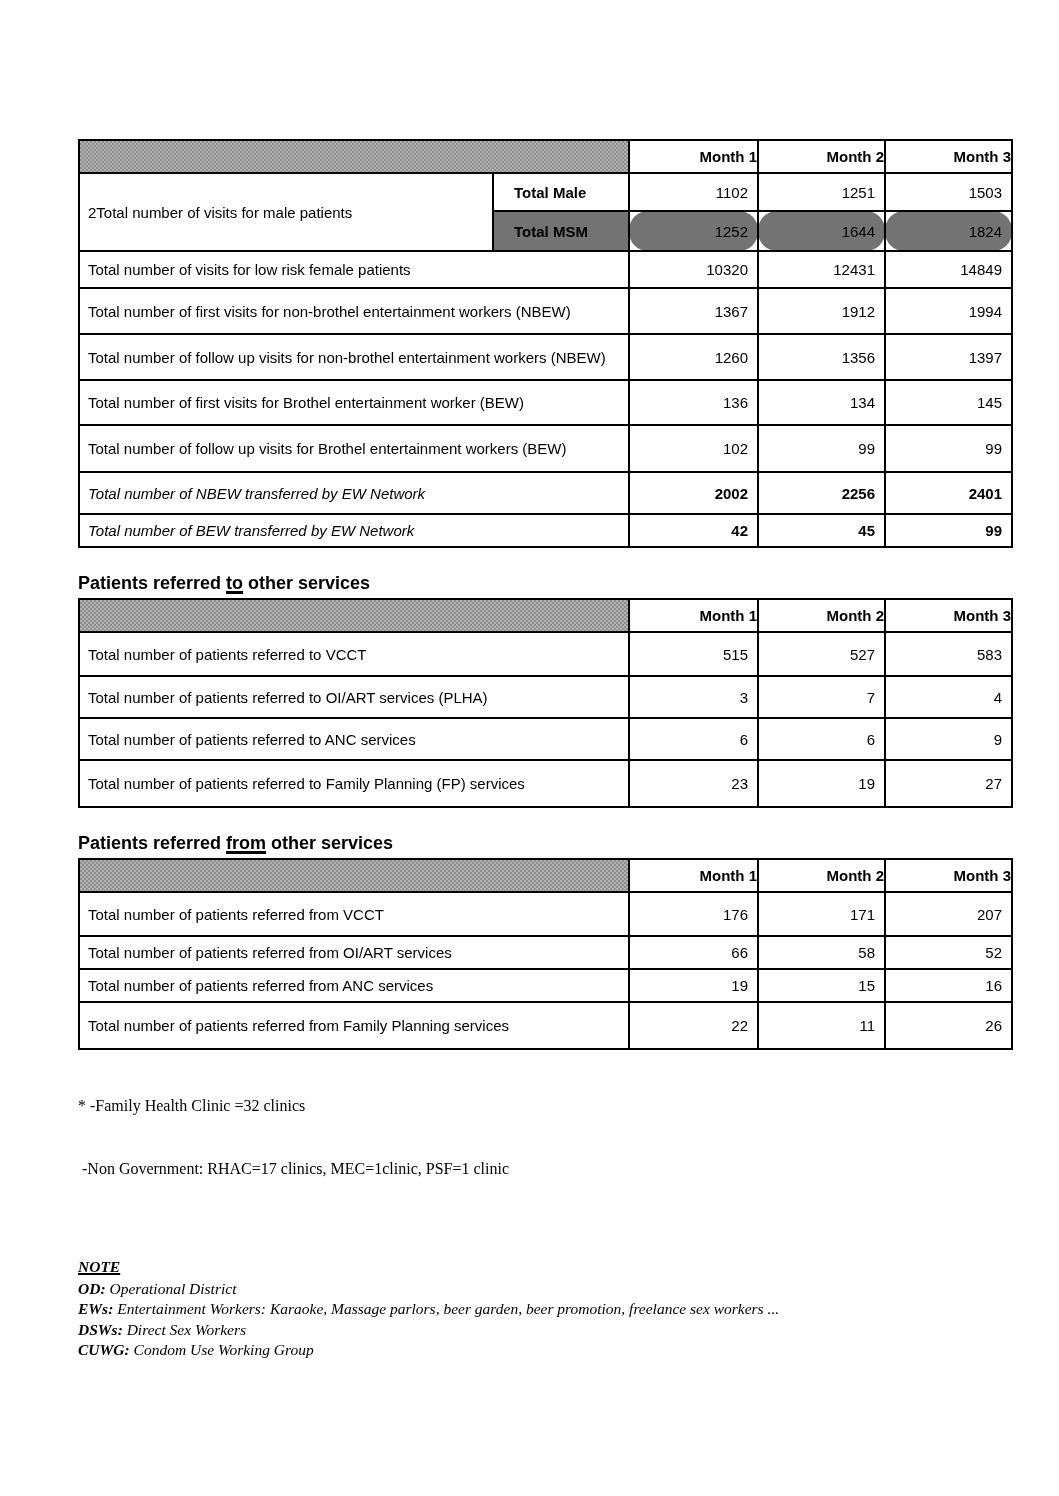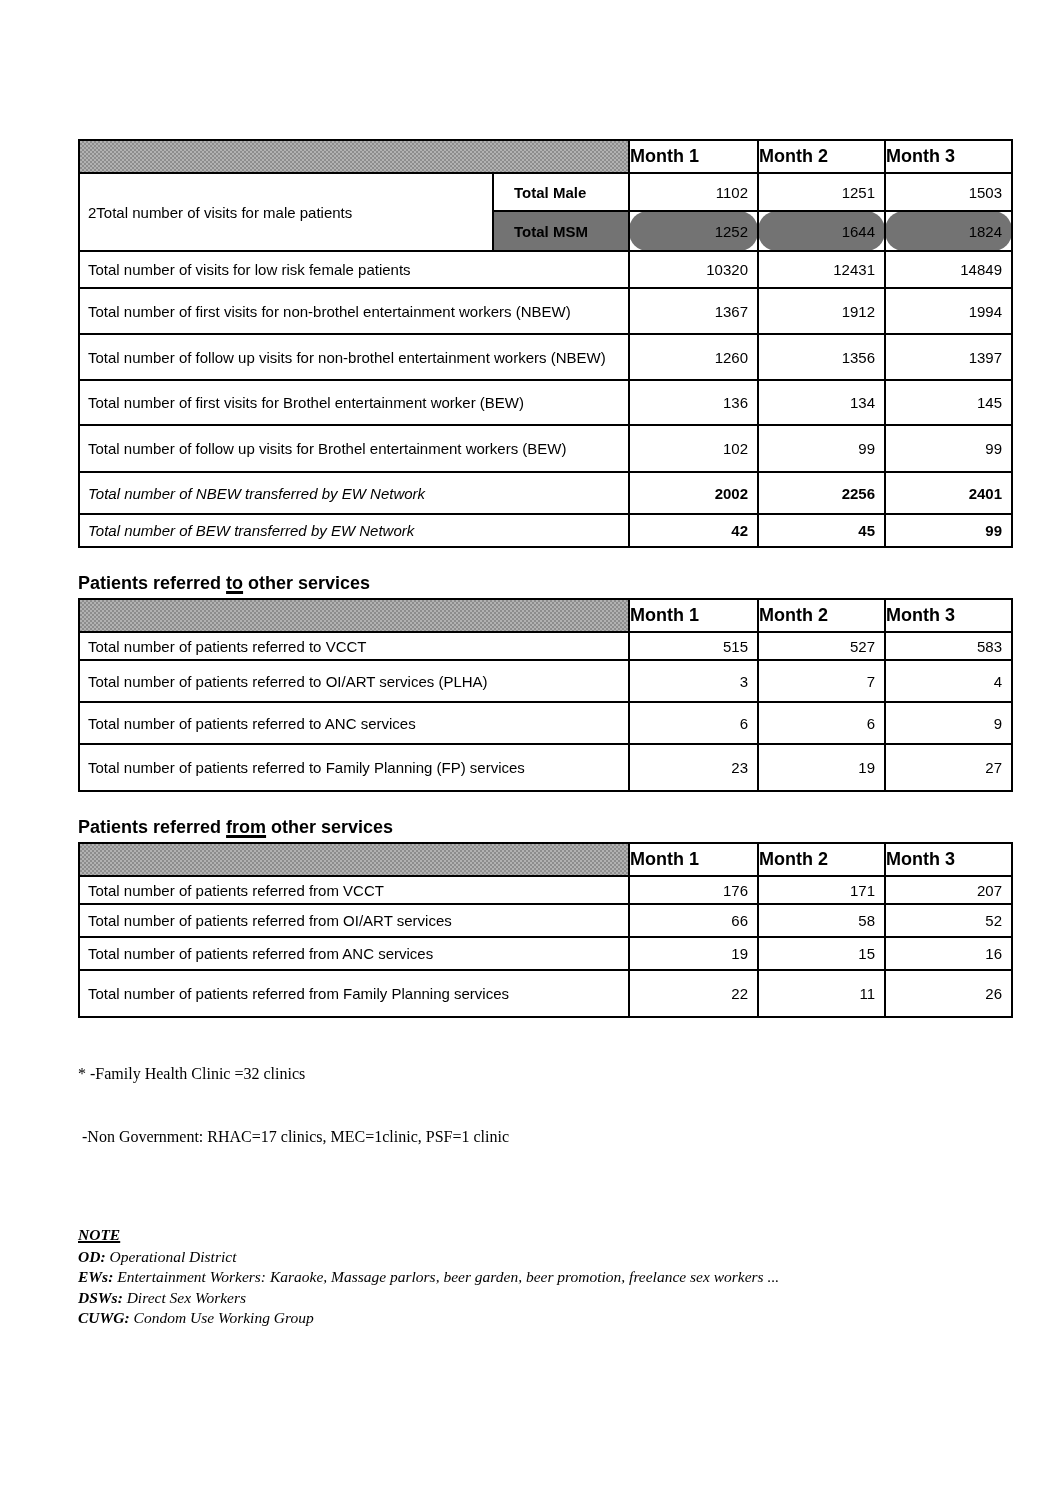--- a/index.html
+++ b/index.html
@@ -22,31 +22,31 @@
   td, th { border: 2px solid #000; overflow: hidden; }
   .tbl1 { margin-top: 55px; }
   .hatch {
     background-color: #b2b2b2;
     background-image:
       linear-gradient(45deg, #8d8d8d 25%, transparent 25%, transparent 75%, #8d8d8d 75%),
       linear-gradient(45deg, #8d8d8d 25%, transparent 25%, transparent 75%, #8d8d8d 75%);
     background-size: 4px 4px;
     background-position: 0 0, 2px 2px;
   }
-  th.month { font-size: 18px; font-weight: bold; text-align: left; vertical-align: middle; padding: 0; margin-left: 8px; }
+  th.month { font-size: 15px; font-weight: bold; text-align: right; vertical-align: middle; padding: 0; margin-left: 8px; }
   td.lbl { font-size: 15px; padding: 3px 8px; vertical-align: middle; text-align: left; font-weight: normal; }
   td.sub { font-size: 15px; font-weight: bold; padding: 3px 20px; vertical-align: middle; }
   td.num { font-size: 15px; text-align: right; padding: 0 9px 0 0; vertical-align: middle; border-radius: 19px; }
   .shade { background: #737373; }
   .bi { font-weight: bold; font-style: italic; }
   .bnum { font-weight: bold; }
   tr.h33 { height: 33px; } tr.h38 { height: 38px; } tr.h40 { height: 40px; }
   tr.h37 { height: 37px; } tr.h46 { height: 46px; } tr.h45 { height: 45px; }
   tr.h47 { height: 47px; } tr.h42 { height: 42px; } tr.h43 { height: 33px; }
-  tr.h44 { height: 28px; }
+  tr.h44 { height: 44px; }
 
   
   .section-heading { font-size: 18px; font-weight: bold; margin: 25px 0 4px 0; }
   .uw { text-decoration: underline; text-decoration-thickness: 2.5px; text-underline-offset: 2px; }
 
   
   .footnotes { font-family: "Liberation Serif", serif; font-size: 16px; line-height: 21px; margin-top: 3px; white-space: pre-wrap; }
 
   
   .note-block { font-family: "Liberation Serif", serif; margin-top: 36px; font-size: 15.5px; line-height: 20.5px; }

